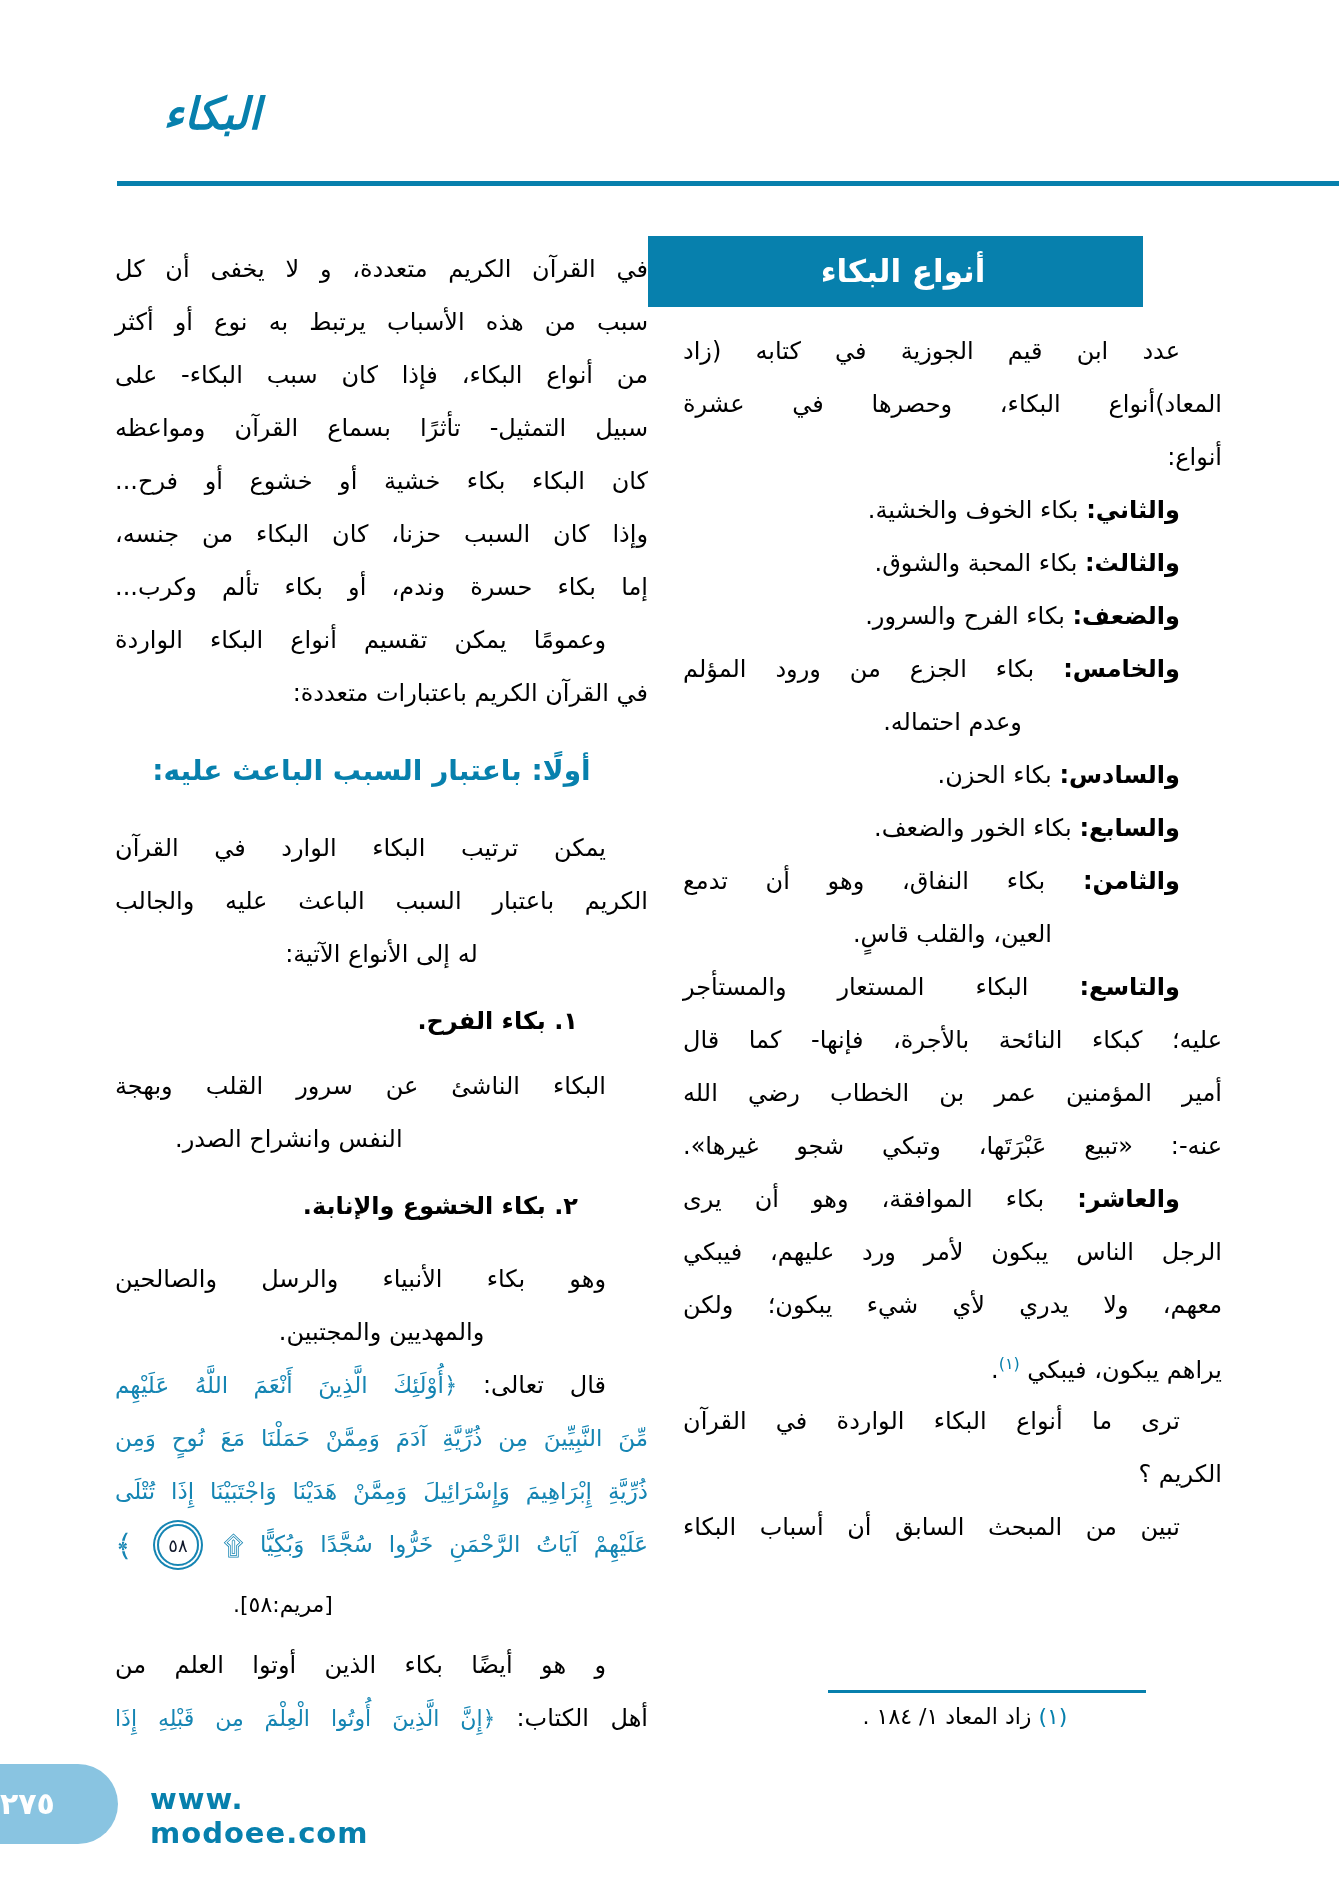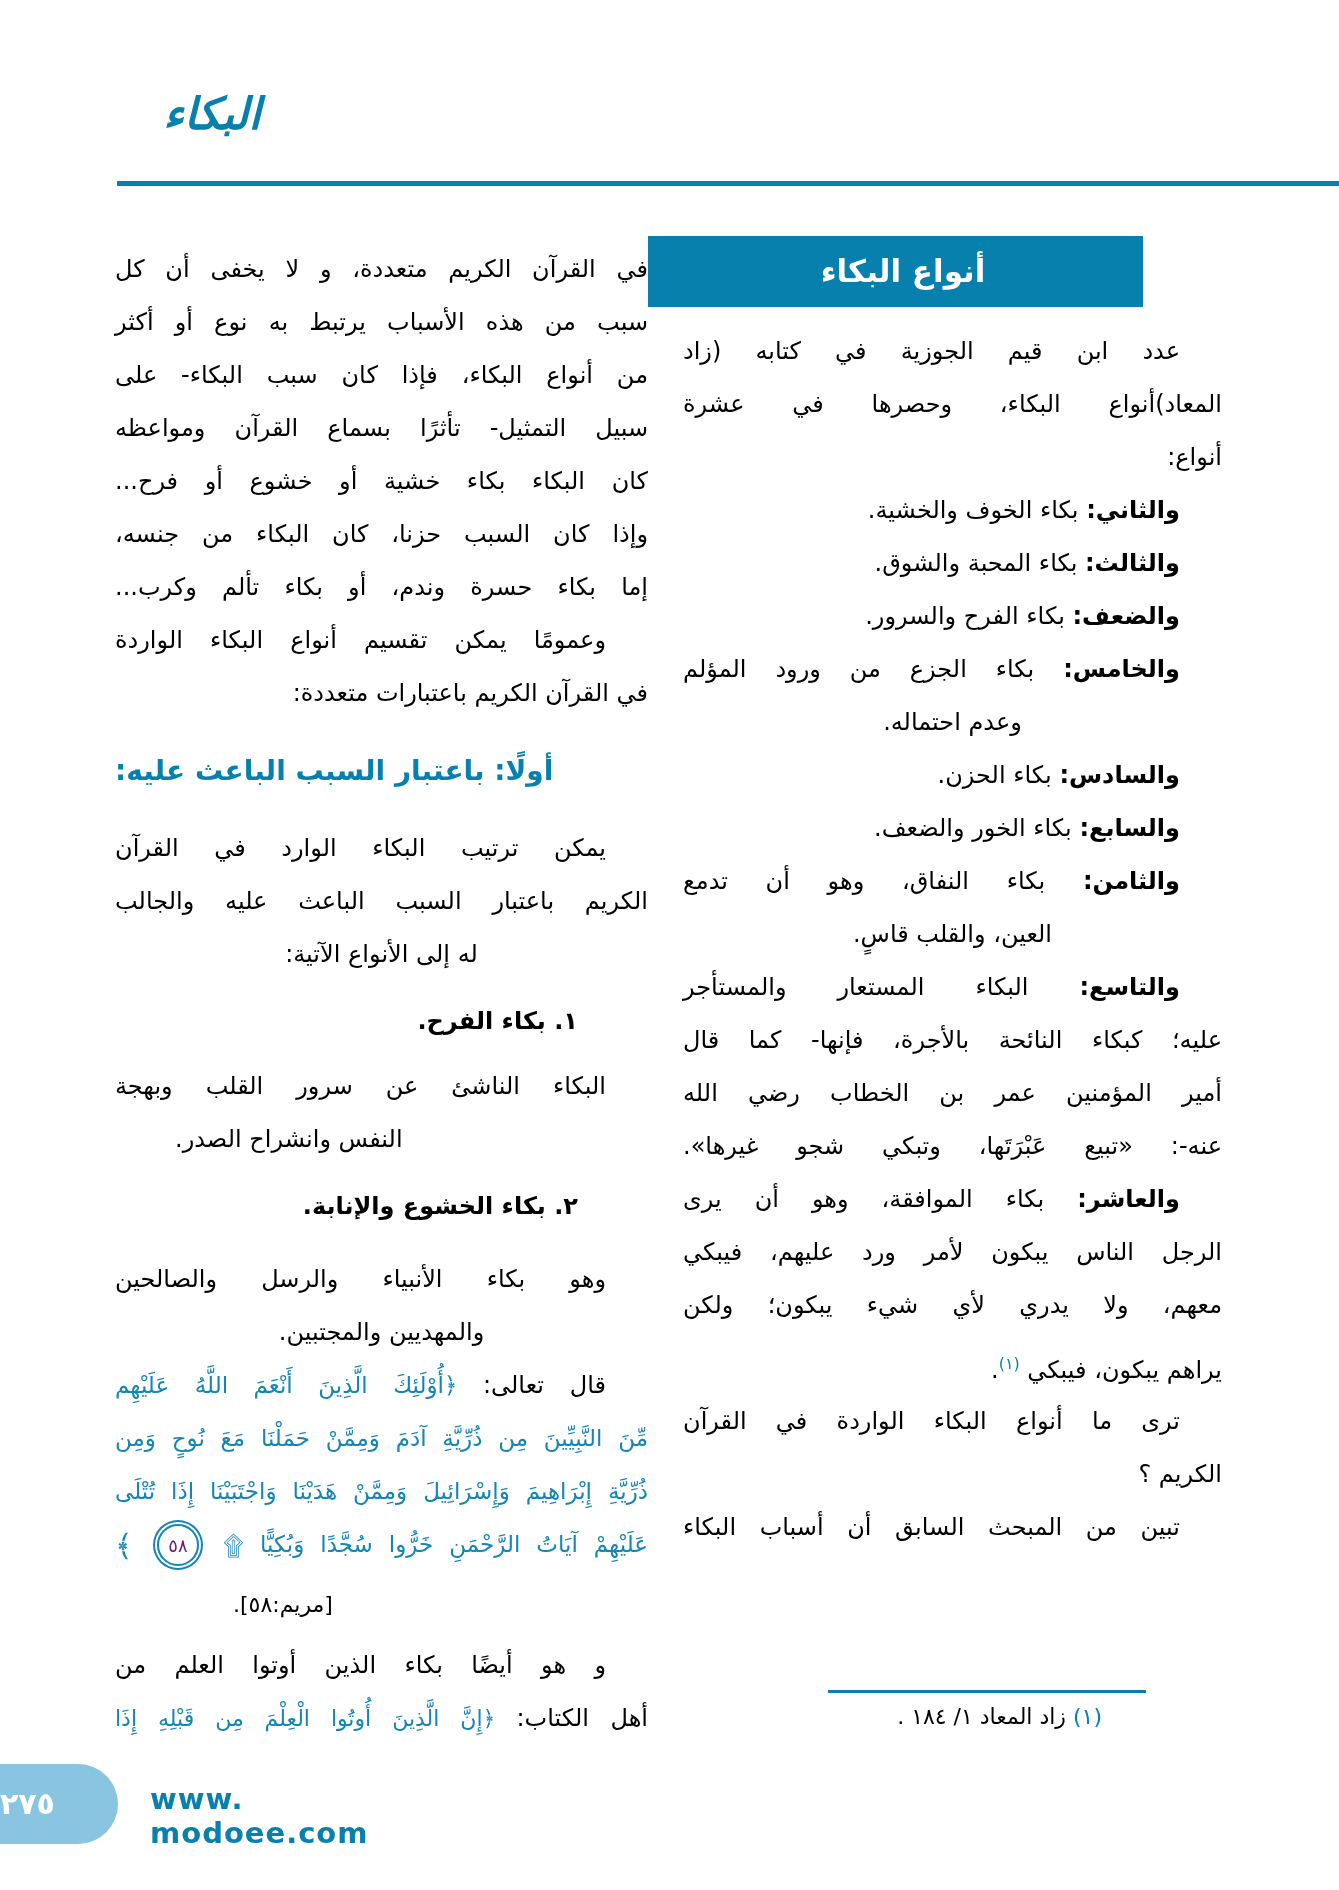--- a/index.html
+++ b/index.html
@@ -36,37 +36,37 @@
   .ind{padding-right:42px;}
   .ind70{padding-right:70px;text-align:right;}
   .b{font-weight:bold;}
   .mt5{margin-top:5px;}
   .mt12{margin-top:12px;}
   .mt14{margin-top:14px;}
   .mt20{margin-top:20px;}
   .mt22{margin-top:22px;}
   .heading{
     color:#0780ad;font-weight:bold;font-size:28px;height:58px;line-height:58px;
-    padding-right:20px;text-align:left;
+    padding-right:20px;text-align:center;
   }
   .quran{color:#1585b3;font-size:23px;}
   .quran-sm{color:#1585b3;font-size:22px;}
   .ayah-ref{font-size:22px;height:40px;line-height:40px;padding-left:118px;text-align:left;}
   .medallion{
     display:inline-flex;align-items:center;justify-content:center;
     width:38px;height:38px;border:2px solid #1585b3;border-radius:50%;
     box-shadow:0 0 0 2px #ffffff,0 0 0 4px #1585b3;
-    color:#701a75;font-size:18px;vertical-align:middle;margin:0 8px;
+    color:#0f172a;font-size:18px;vertical-align:middle;margin:0 8px;
   }
   .sajdah{color:#1585b3;font-size:27px;vertical-align:middle;}
   .qclose{color:#1585b3;font-size:30px;vertical-align:middle;}
   .fn-sup{vertical-align:super;font-size:16px;color:#0780ad;}
   
   .footnote-block{position:absolute;left:828px;top:1690px;width:318px;border-top:3px solid #0780ad;}
-  .footnote-text{margin-top:9px;text-align:right;padding-right:44px;font-size:22px;line-height:30px;}
+  .footnote-text{margin-top:9px;text-align:center;padding-right:44px;font-size:22px;line-height:30px;}
   .footnote-text .mark{color:#0780ad;}
   
   .page-badge{
     position:absolute;left:0;top:1764px;width:118px;height:80px;background:#89c4e1;
     border-radius:0 42px 42px 0;
   }
   .page-badge .n{
     display:block;height:80px;line-height:80px;text-align:left;
     color:#ffffff;font-size:30px;font-weight:bold;
   }

